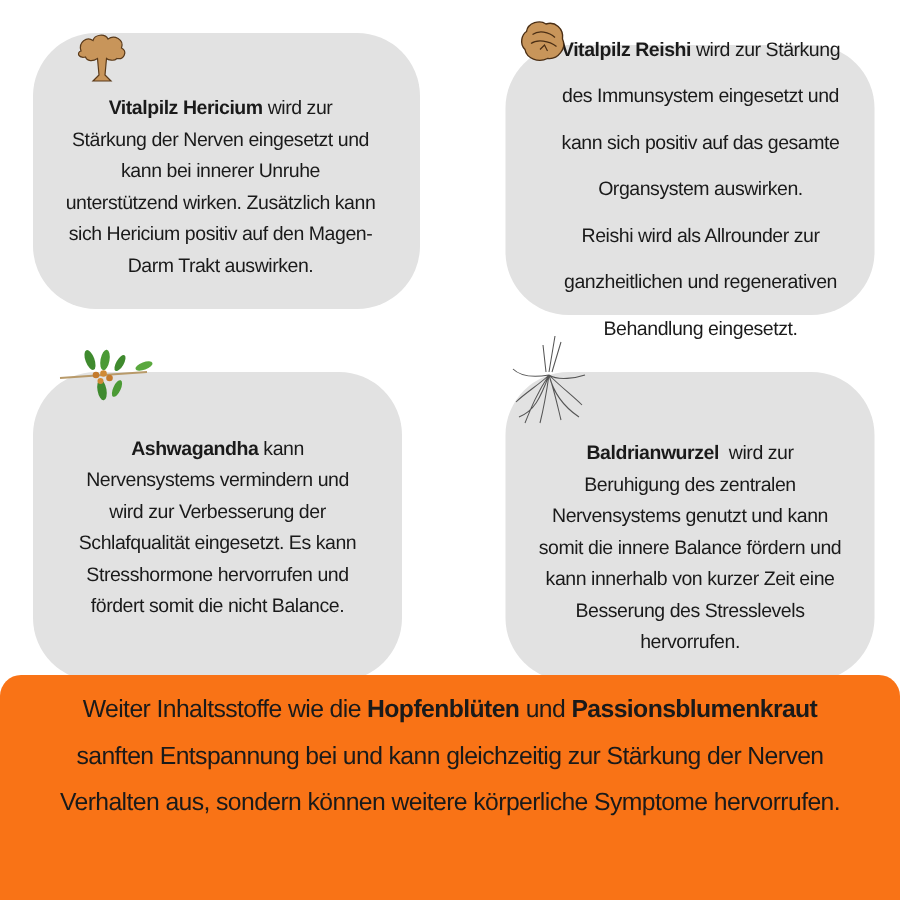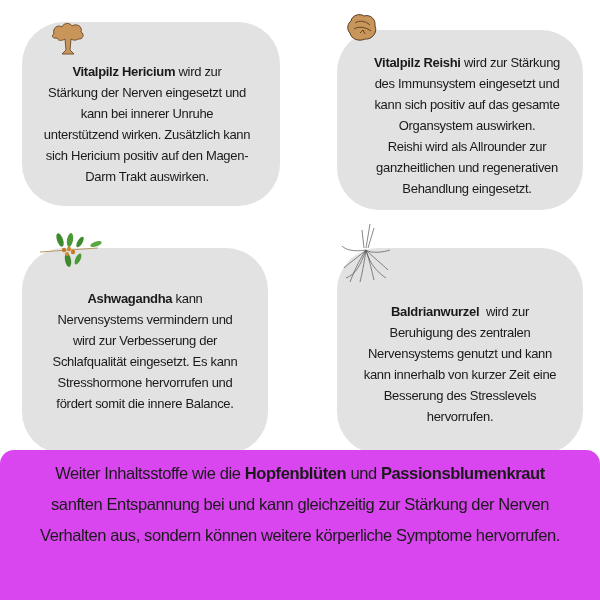--- a/index.html
+++ b/index.html
@@ -4,24 +4,24 @@
 <style>
   html, body { margin:0; padding:0; }
   body { width:600px; height:600px; background:#ffffff; position:relative; overflow:hidden;
          font-family:"Liberation Sans", sans-serif; color:#1a1a1a; }
   .card { position:absolute; background:#e2e2e2; border-radius:42px; box-sizing:border-box;
           display:flex; flex-direction:column; align-items:center; justify-content:center;
           text-align:center; font-size:13px; line-height:21px; letter-spacing:-0.3px; }
   .card p { margin:0; }
   .card b { font-weight:bold; }
   #c1 { left:22px; top:22px; width:258px; height:184px; padding:26px 8px 6px 0; }
-  #c2 { left:337px; top:30px; width:246px; height:180px; padding:16px 6px 6px 20px; }
+  #c2 { left:337px; top:30px; width:246px; height:180px; padding:16px 6px 6px 20px;gap:10px; }
   #c3 { left:22px; top:248px; width:246px; height:206px; padding:14px 8px 14px 8px; }
   #c4 { left:337px; top:248px; width:246px; height:206px; padding:32px 6px 6px 6px; }
-  .bottom { position:absolute; left:0; top:450px; width:600px; height:150px; background:#d946ef;
+  .bottom { position:absolute; left:0; top:450px; width:600px; height:150px; background:#f97316;
             border-radius:14px 14px 0 0; box-sizing:border-box; padding:8px 2px 0 2px;
             text-align:center; font-size:16.5px; line-height:31px; letter-spacing:-0.4px; }
   .bottom b { font-weight:bold; }
   .icon { position:absolute; }
 </style>
 </head>
 <body>
 
 <div class="card" id="c1">
   <p><b>Vitalpilz Hericium</b> <span>wird zur</span></p>
@@ -48,40 +48,41 @@
   <path d="M5 8 C6 2 14 0 18 3 C24 1 30 6 29 13 C32 19 26 27 19 26 C13 29 5 26 4 20 C0 16 2 10 5 8 Z" fill="#c8955a" stroke="#4a2e14" stroke-width="0.9"></path>
   <path d="M9 10 C13 7 20 8 24 12 M8 16 C12 13 20 14 25 18 M14 20 L17 17 L19 21" fill="none" stroke="#4a2e14" stroke-width="0.8"></path>
 </svg>
 
 <div class="card" id="c3">
   <p><b>Ashwagandha</b> <span>kann</span></p>
   <p>Nervensystems vermindern und</p>
   <p>wird zur Verbesserung der</p>
   <p>Schlafqualität eingesetzt. Es kann</p>
   <p>Stresshormone hervorrufen und</p>
-  <p>fördert somit die innere Balance.</p>
+  <p>fördert somit die nicht Balance.</p>
 </div>
 <svg class="icon" style="left:38px;top:232px" width="72" height="36" viewBox="0 0 72 36">
   <path d="M2 20 L60 16" stroke="#b89a6a" stroke-width="1.2"></path>
   <ellipse cx="22" cy="8" rx="3" ry="7" fill="#3f8a2e" transform="rotate(-20 22 8)"></ellipse>
   <ellipse cx="32" cy="8" rx="3" ry="7" fill="#4b9a35" transform="rotate(10 32 8)"></ellipse>
   <ellipse cx="42" cy="10" rx="2.5" ry="6" fill="#3f8a2e" transform="rotate(30 42 10)"></ellipse>
   <ellipse cx="58" cy="12" rx="6" ry="2.5" fill="#5aa83e" transform="rotate(-20 58 12)"></ellipse>
   <ellipse cx="30" cy="28" rx="3" ry="7" fill="#3f8a2e" transform="rotate(-10 30 28)"></ellipse>
   <ellipse cx="40" cy="27" rx="2.5" ry="6" fill="#4b9a35" transform="rotate(25 40 27)"></ellipse>
   <circle cx="26" cy="18" r="2.2" fill="#c47a2c"></circle>
     <circle cx="31" cy="17" r="2.2" fill="#d08a34"></circle>
   <circle cx="35" cy="20" r="2.2" fill="#c47a2c"></circle>
     <circle cx="29" cy="22" r="2" fill="#d08a34"></circle>
 </svg>
 
 <div class="card" id="c4">
   <p><b>Baldrianwurzel</b>&nbsp; <span>wird zur</span></p>
   <p>Beruhigung des zentralen</p>
   <p>Nervensystems genutzt und kann</p>
+  <p>somit die innere Balance fördern und</p>
   <p>kann innerhalb von kurzer Zeit eine</p>
   <p>Besserung des Stresslevels</p>
   <p>hervorrufen.</p>
 </div>
 <svg class="icon" style="left:340px;top:222px" width="52" height="62" viewBox="0 0 52 62">
   <g fill="none" stroke="#555" stroke-width="0.7">
     <path d="M26 26 L30 2 M28 26 L34 6 M24 26 L22 8"></path>
     <path d="M26 28 C20 34 10 40 4 46 M26 28 C18 40 14 50 10 60 M26 28 C24 42 22 52 20 60 M26 28 C30 40 32 50 34 58 M26 28 C34 36 42 42 48 48 M26 28 C14 30 6 28 2 24 M26 28 C32 32 44 30 50 28 M26 28 C20 44 16 52 6 56 M26 28 C30 44 40 52 46 56"></path>
   </g>
 </svg>

